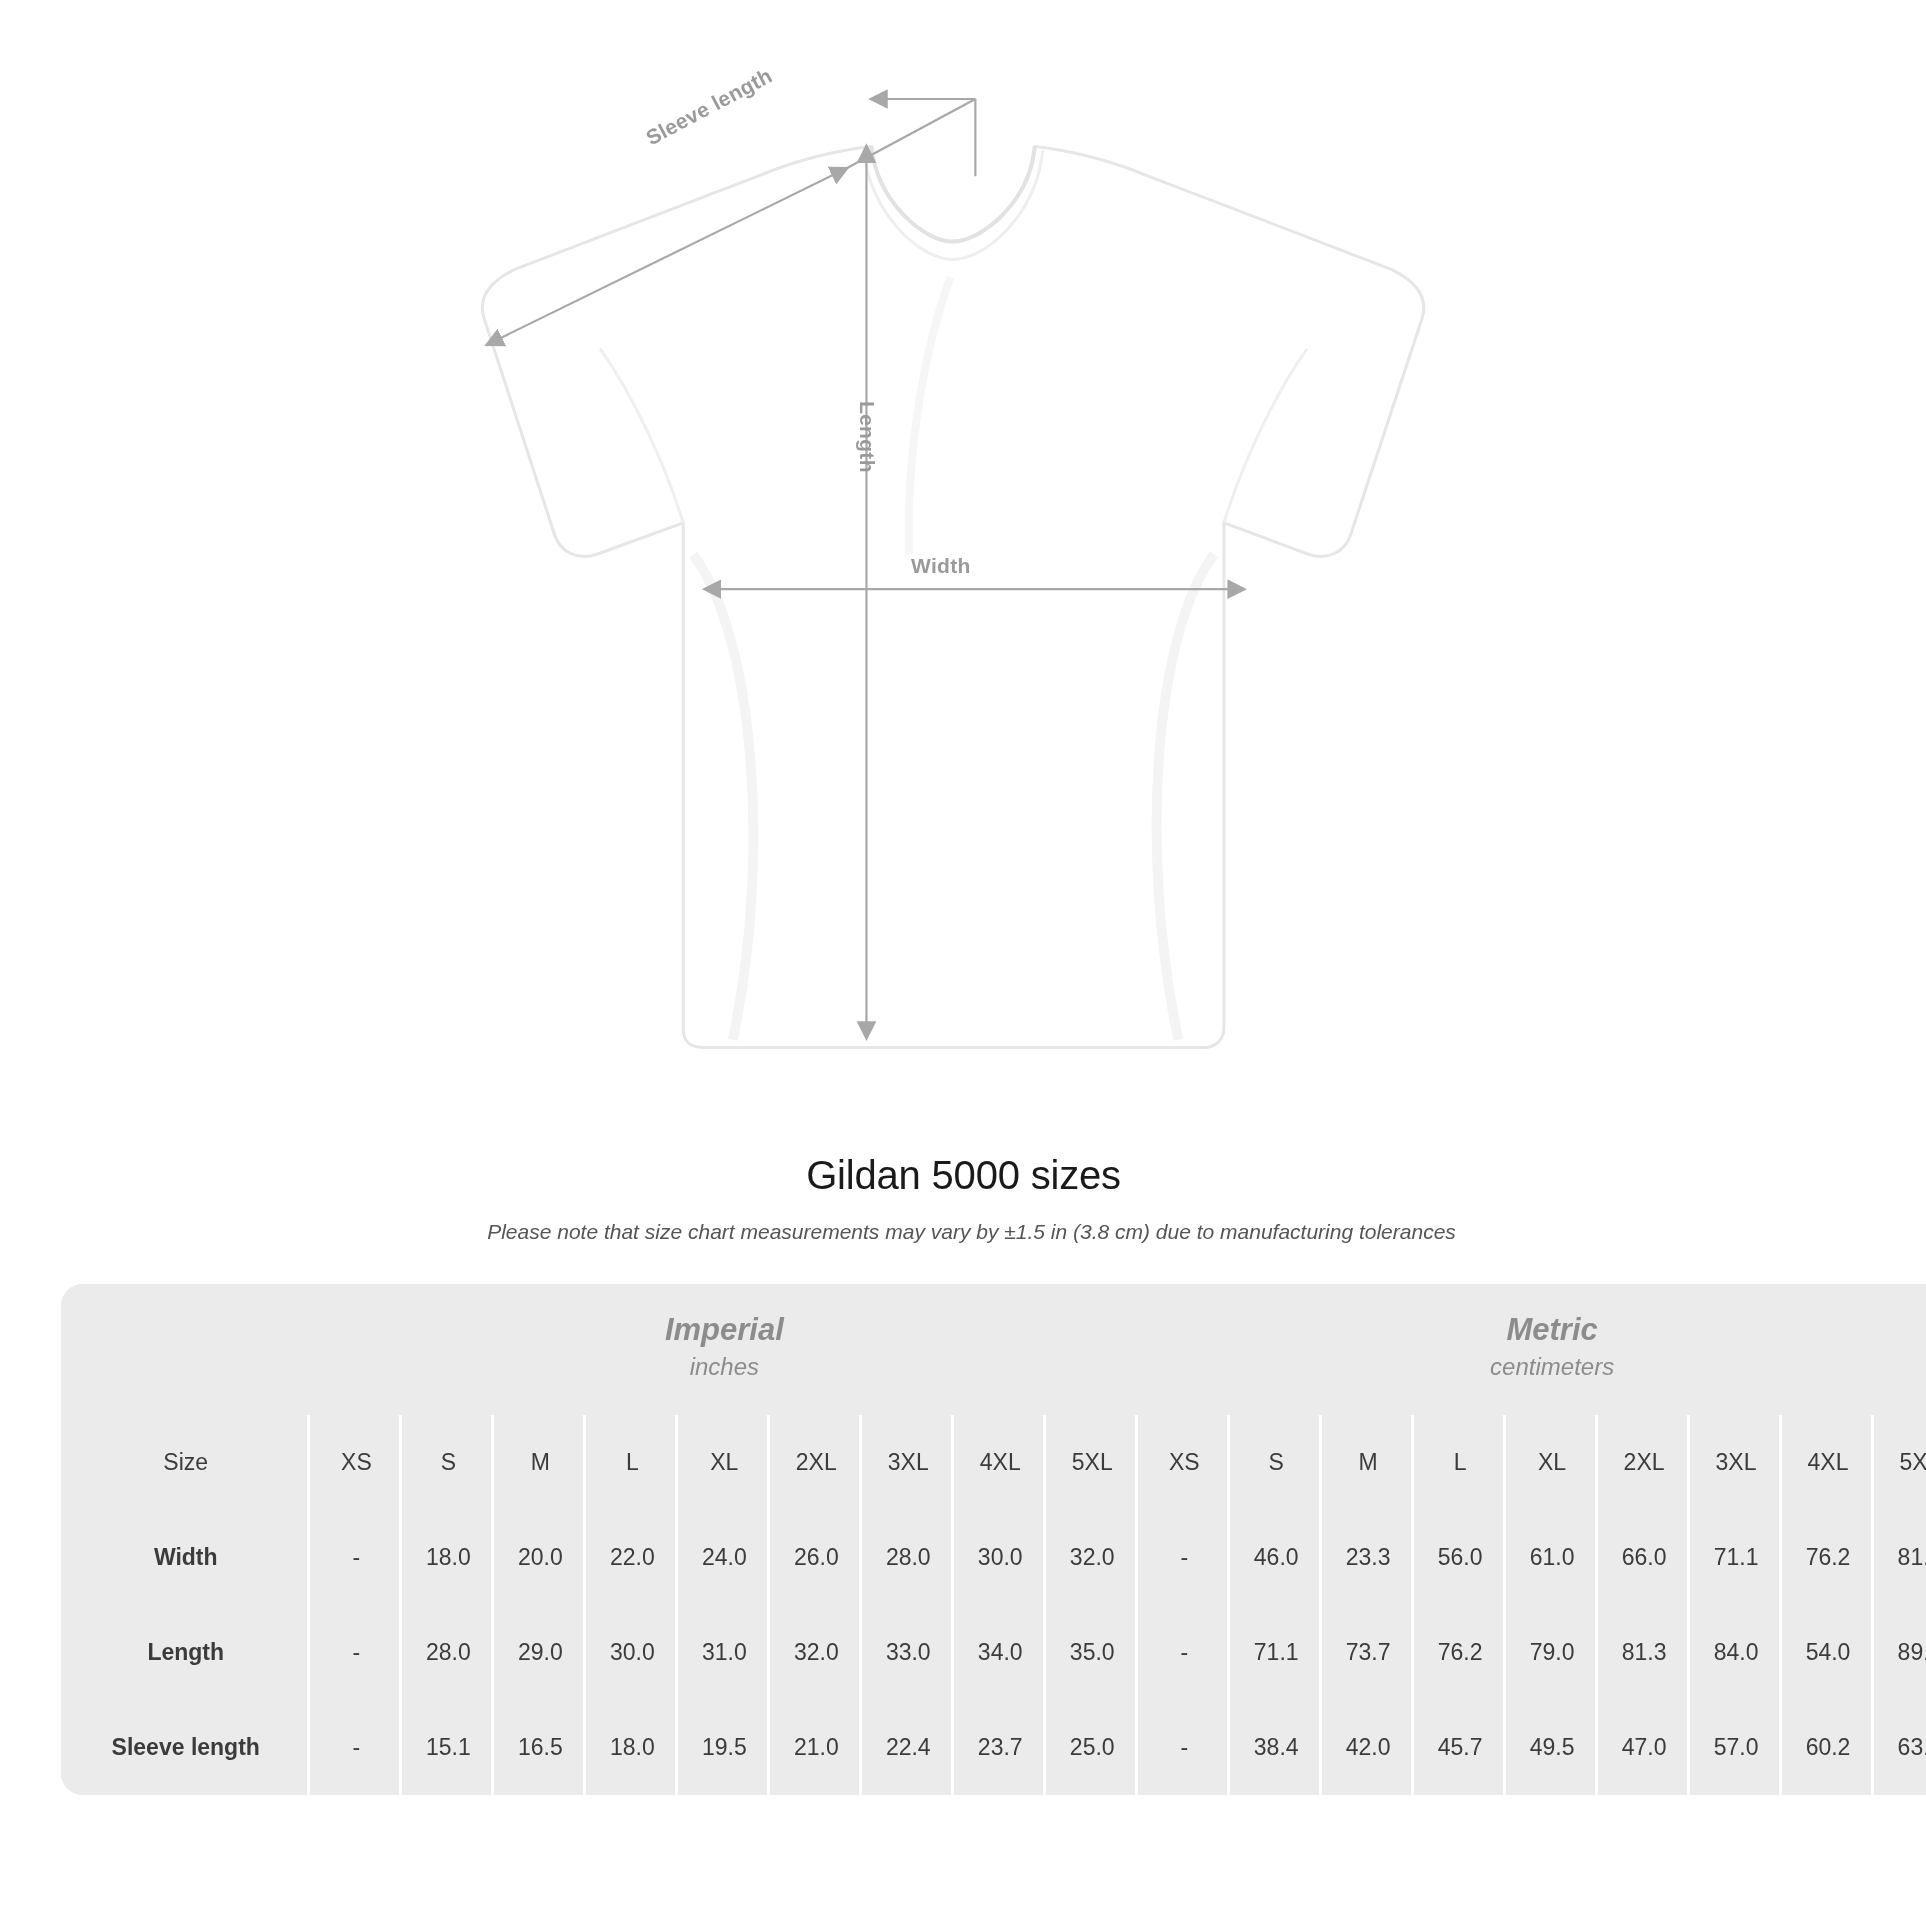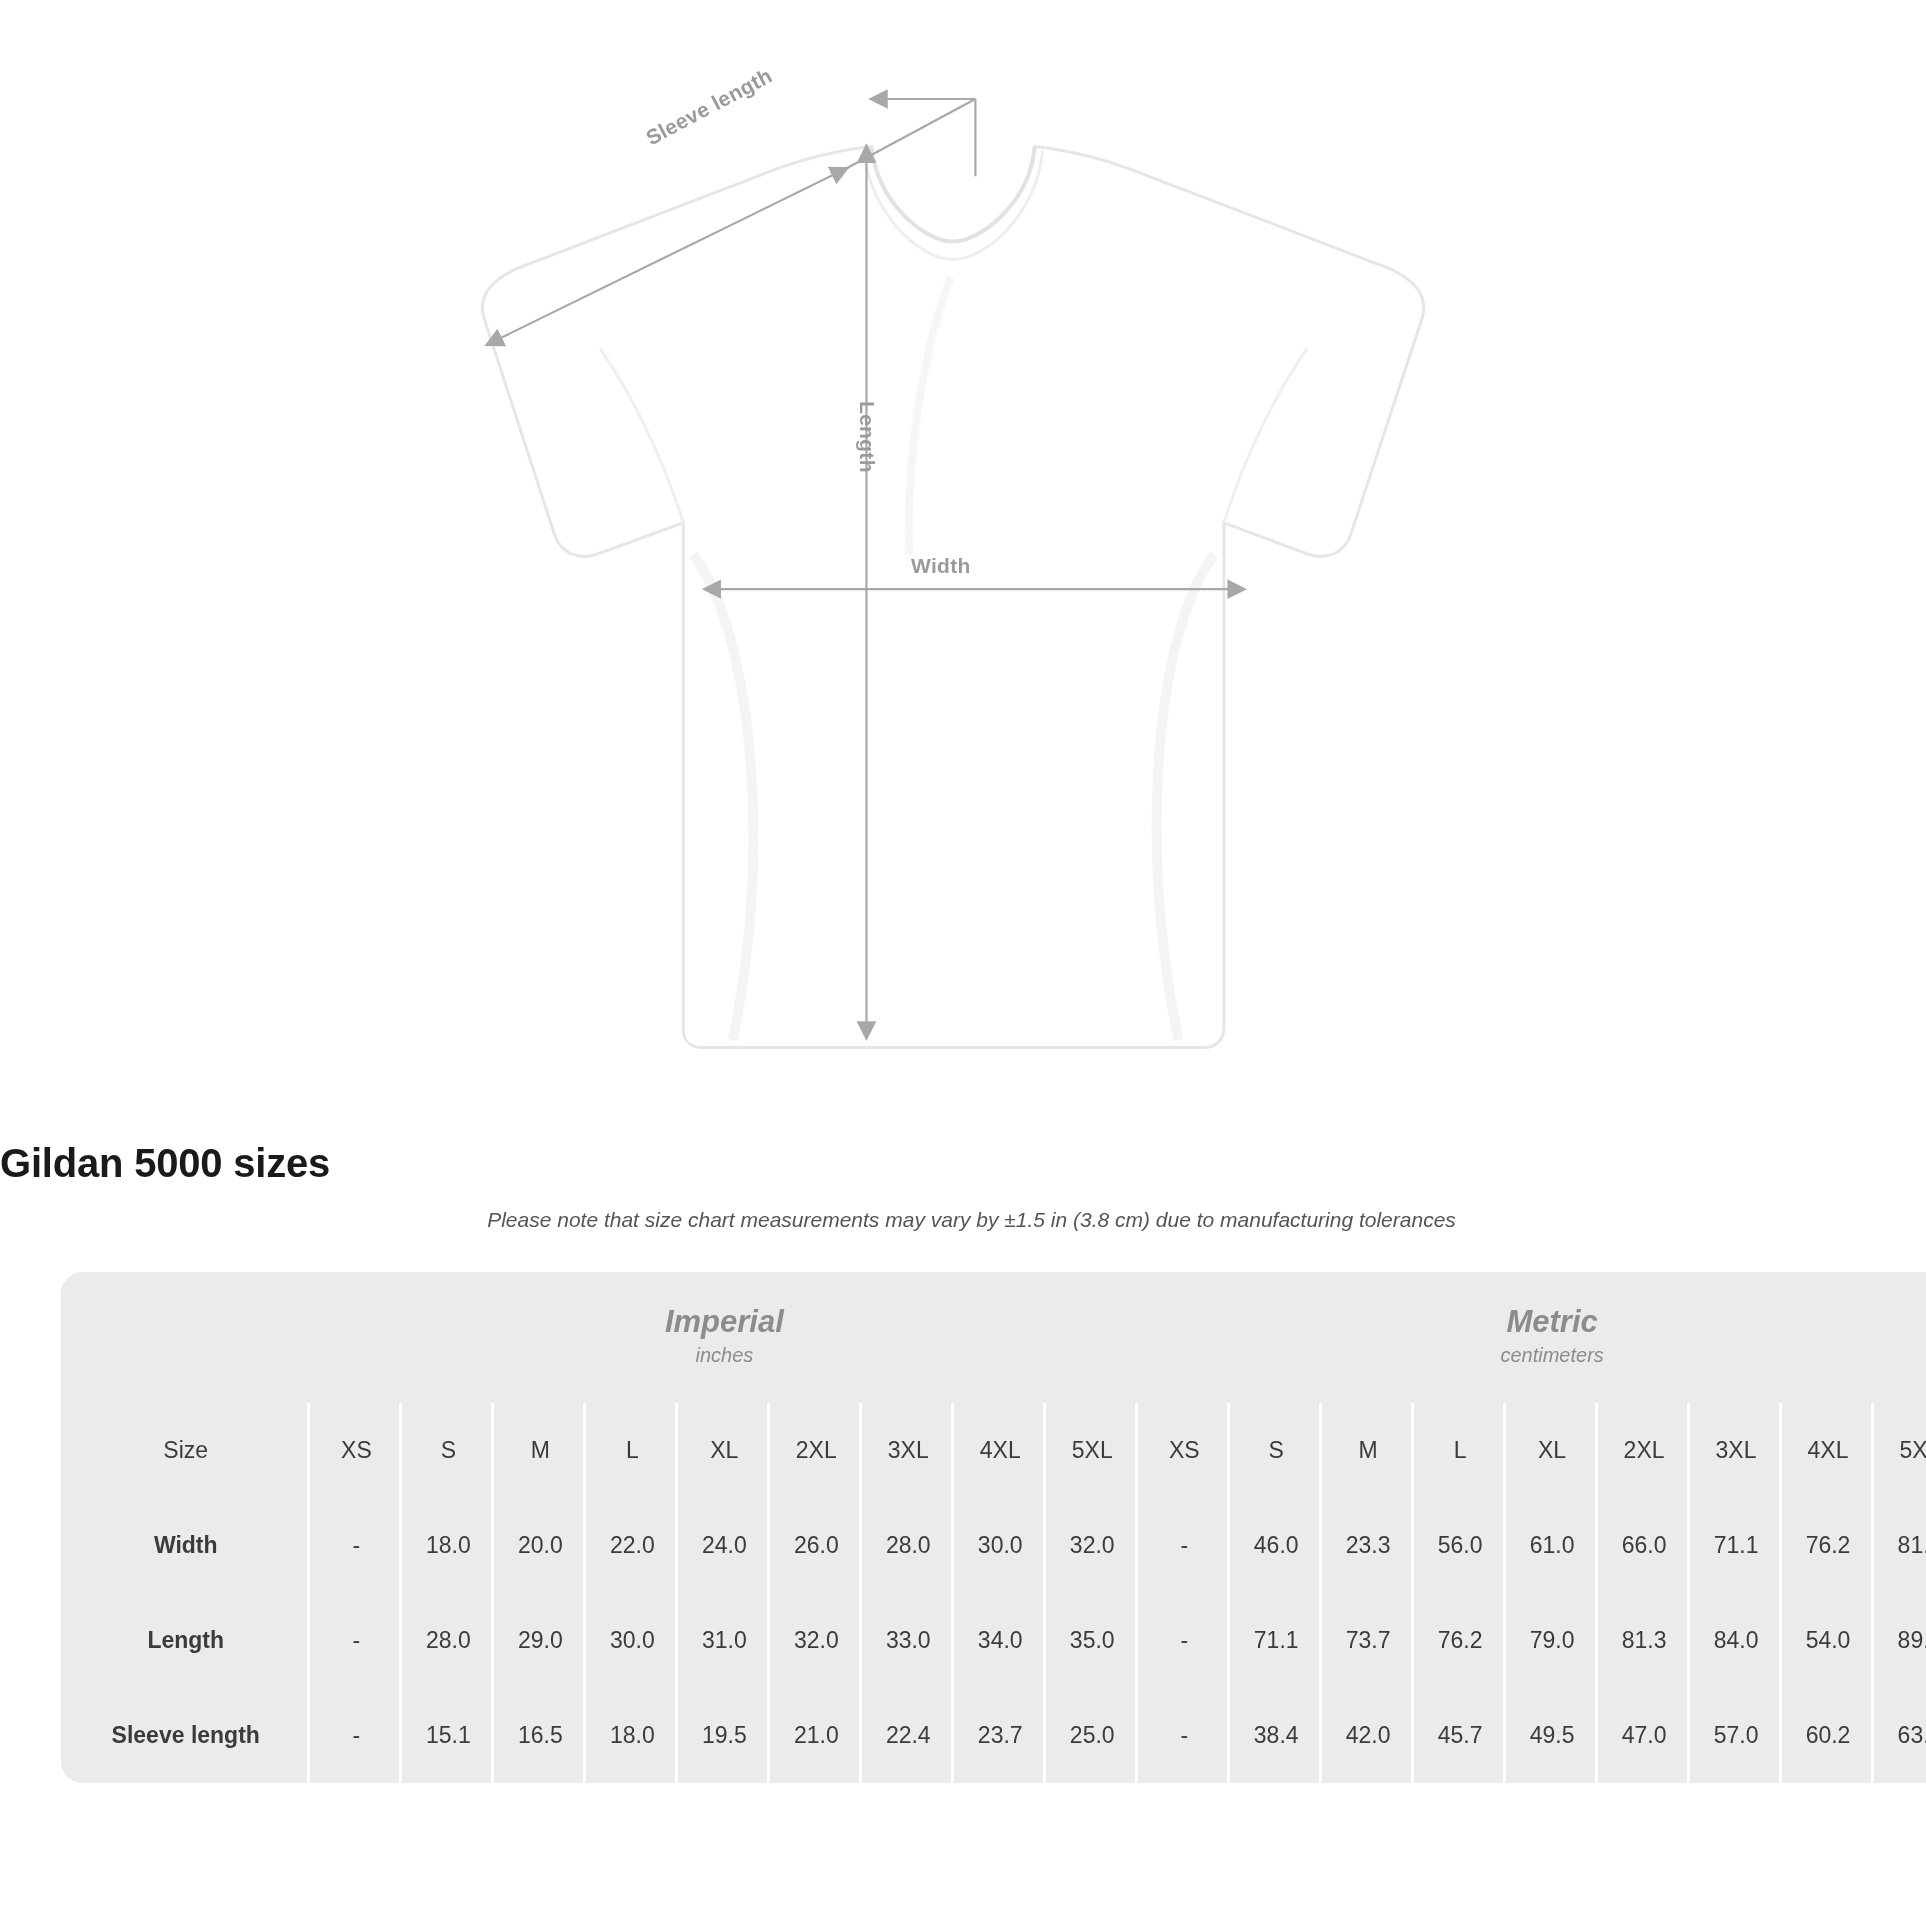--- a/index.html
+++ b/index.html
@@ -52,24 +52,25 @@
     transform: rotate(90deg);
     transform-origin: left top;
   }
   .label-width {
     left: 911px;
     top: 554px;
   }
 
   
   .title {
+    text-align: center;
     font-size: 40px;
-    font-weight: bold;
+    font-weight: normal;
     color: #1a1a1a;
-    margin: 0;
+    margin: 12px;
     padding-top: 32px;
     letter-spacing: -0.2px;
   }
   .subtitle {
     text-align: center;
     font-size: 21px;
     font-style: italic;
     color: #555;
     margin: 22px 0 0 0;
     padding-left: 16px;
@@ -102,21 +103,21 @@
     height: 131px;
   }
   .unit-head .unit-name {
     font-size: 31px;
     font-style: italic;
     font-weight: bold;
     color: #8c8c8c;
     line-height: 1.15;
   }
   .unit-head .unit-sub {
-    font-size: 20px;
+    font-size: 24px;
     font-style: italic;
     color: #8c8c8c;
     line-height: 1.6;
   }
   .row-head td,
   .row-head th {
     height: 95px;
     font-weight: normal;
     font-size: 24px;
     color: #3c3c3c;

